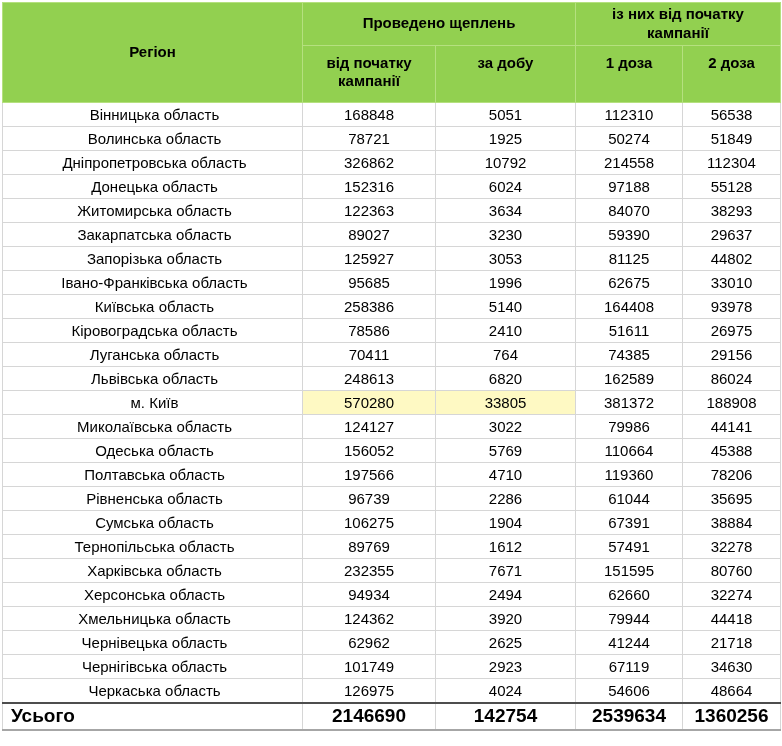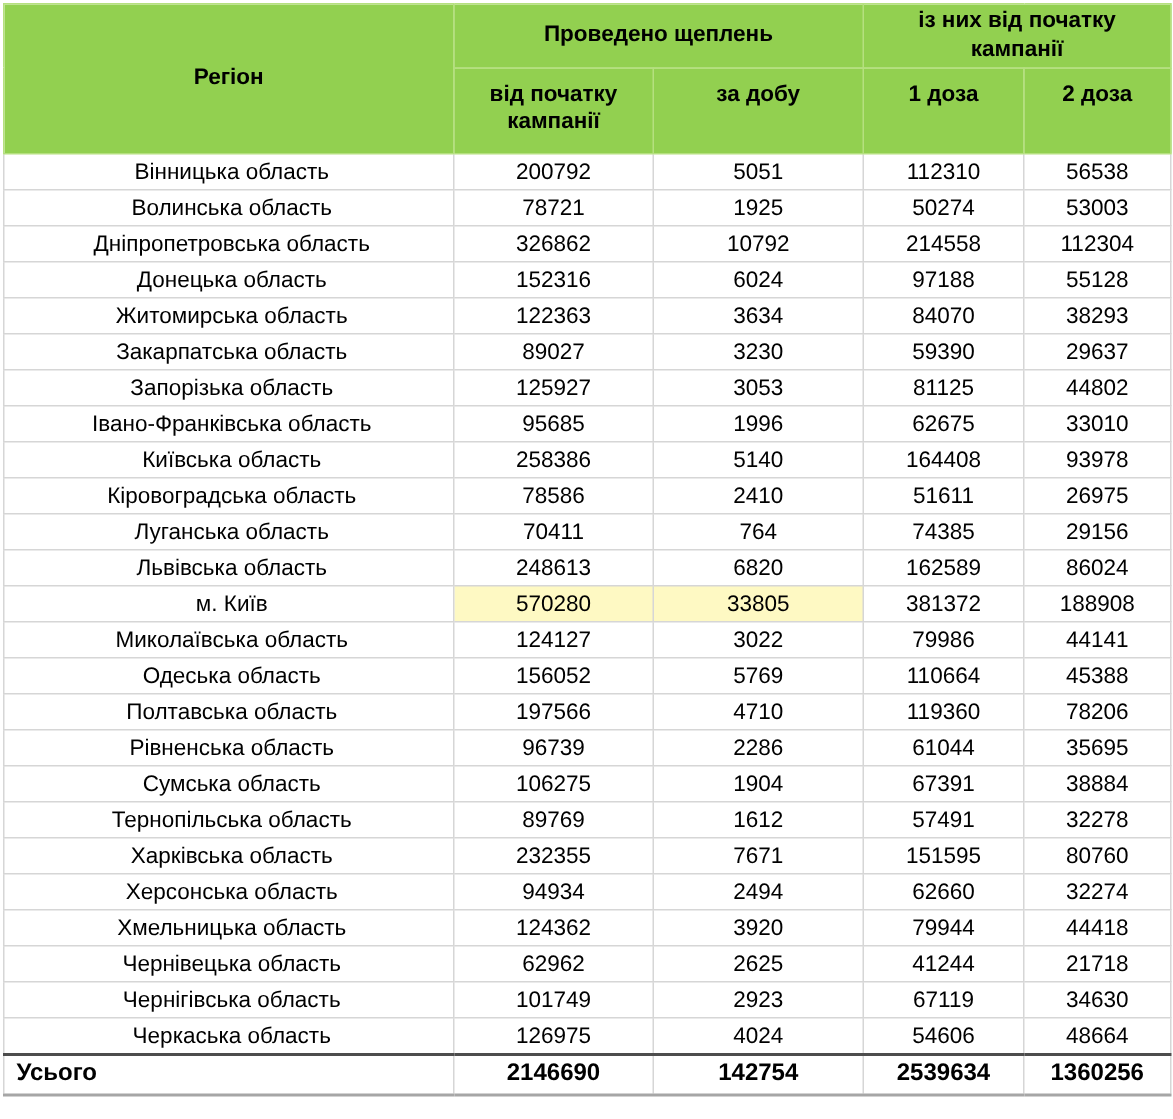--- a/index.html
+++ b/index.html
@@ -52,21 +52,21 @@
   td.num { text-align: center; }
   td.hl { background: #fef9c3; }
   
   tfoot td {
     border: 1px solid #d6d6d6;
     border-top: 2px solid #4d4d4d;
     border-bottom: 2px solid #a6a6a6;
     font-weight: bold;
     height: 25px;
     padding: 0 4px;
-    font-size: 16px;
+    font-size: 19px;
     margin-top: 8px;
   }
   tfoot td.region { text-align: left; padding-left: 8px; }
   tfoot td.num { text-align: center; }
   
   table.vax { border: 1px solid #cfcfcf; }
 </style>
 </head>
 <body>
 
@@ -88,31 +88,31 @@
       <tr class="sub-row">
         <th>від початку кампанії</th>
         <th>за добу</th>
         <th>1 доза</th>
         <th>2 доза</th>
       </tr>
     </thead>
     <tbody>
         <tr>
           <td class="region">Вінницька область</td>
-          <td class="num">200792</td>
+          <td class="num">168848</td>
           <td class="num">5051</td>
           <td class="num">112310</td>
           <td class="num">56538</td>
         </tr>
         <tr>
           <td class="region">Волинська область</td>
           <td class="num">78721</td>
           <td class="num">1925</td>
           <td class="num">50274</td>
-          <td class="num">53003</td>
+          <td class="num">51849</td>
         </tr>
         <tr>
           <td class="region">Дніпропетровська область</td>
           <td class="num">326862</td>
           <td class="num">10792</td>
           <td class="num">214558</td>
           <td class="num">112304</td>
         </tr>
         <tr>
           <td class="region">Донецька область</td>

